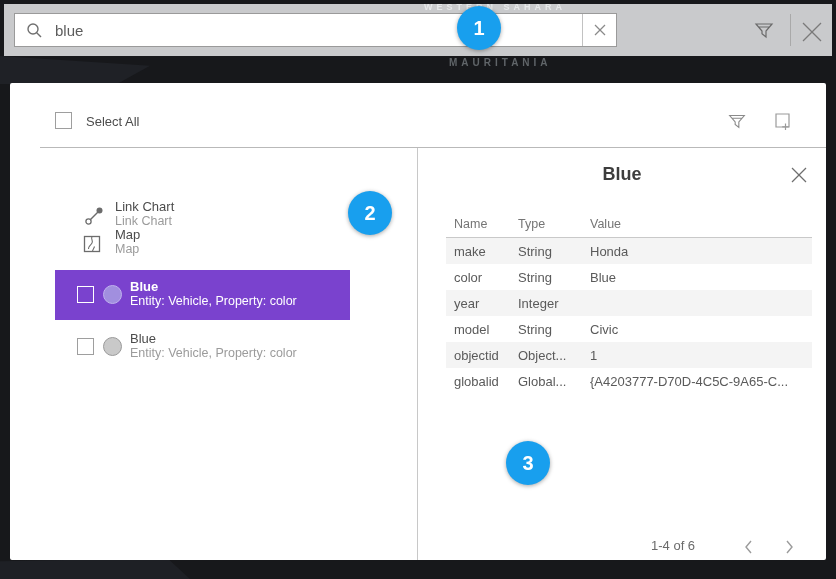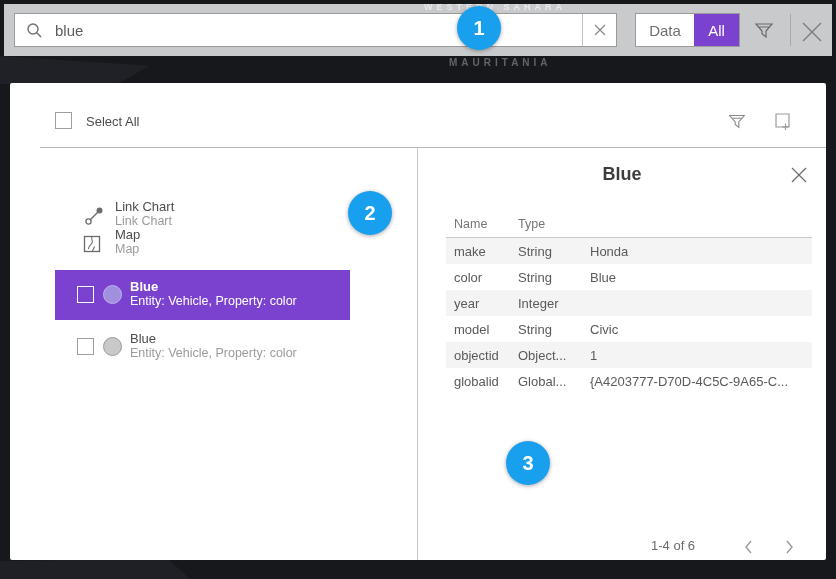--- a/index.html
+++ b/index.html
@@ -106,24 +106,20 @@
       <span class="search-clear">
         <span>
           <svg width="12" height="12" viewBox="0 0 12 12">
               <line x1="1" y1="1" x2="11" y2="11" stroke="#8a8a8a" stroke-width="1.3"></line>
               <line x1="11" y1="1" x2="1" y2="11" stroke="#8a8a8a" stroke-width="1.3"></line>
             </svg>
         </span>
       </span>
     </div>
 
-    <div class="scope-toggle">
-      <div class="scope-seg scope-data">Data</div>
-      <div class="scope-seg scope-all">All</div>
-    </div>
 
     <div class="topbar-filter">
       <span>
         <svg width="24" height="24" viewBox="0 0 24 24">
             <path d="M4 6 h16 l-6 7 v6 l-4 -3.2 v-2.8 z M7 9 h10" fill="none" stroke="#6a6a6a" stroke-width="1.2"></path>
           </svg>
       </span>
     </div>
     <div class="topbar-divider"></div>
     <div class="topbar-close">
@@ -222,20 +218,21 @@
               <line x1="2" y1="2" x2="16" y2="16" stroke="#6e6e6e" stroke-width="1.2"></line>
               <line x1="16" y1="2" x2="2" y2="16" stroke="#6e6e6e" stroke-width="1.2"></line>
             </svg>
         </span>
       </div>
 
       <div class="dtable">
         <div class="t-head">
           <div class="c-name">Name</div>
           <div class="c-type">Type</div>
+          <div class="c-value">Value</div>
         </div>
         <div class="t-row">
           <div class="c-name">make</div>
           <div class="c-type">String</div>
           <div class="c-value">Honda</div>
         </div>
         <div class="t-row">
           <div class="c-name">color</div>
           <div class="c-type">String</div>
           <div class="c-value">Blue</div>

